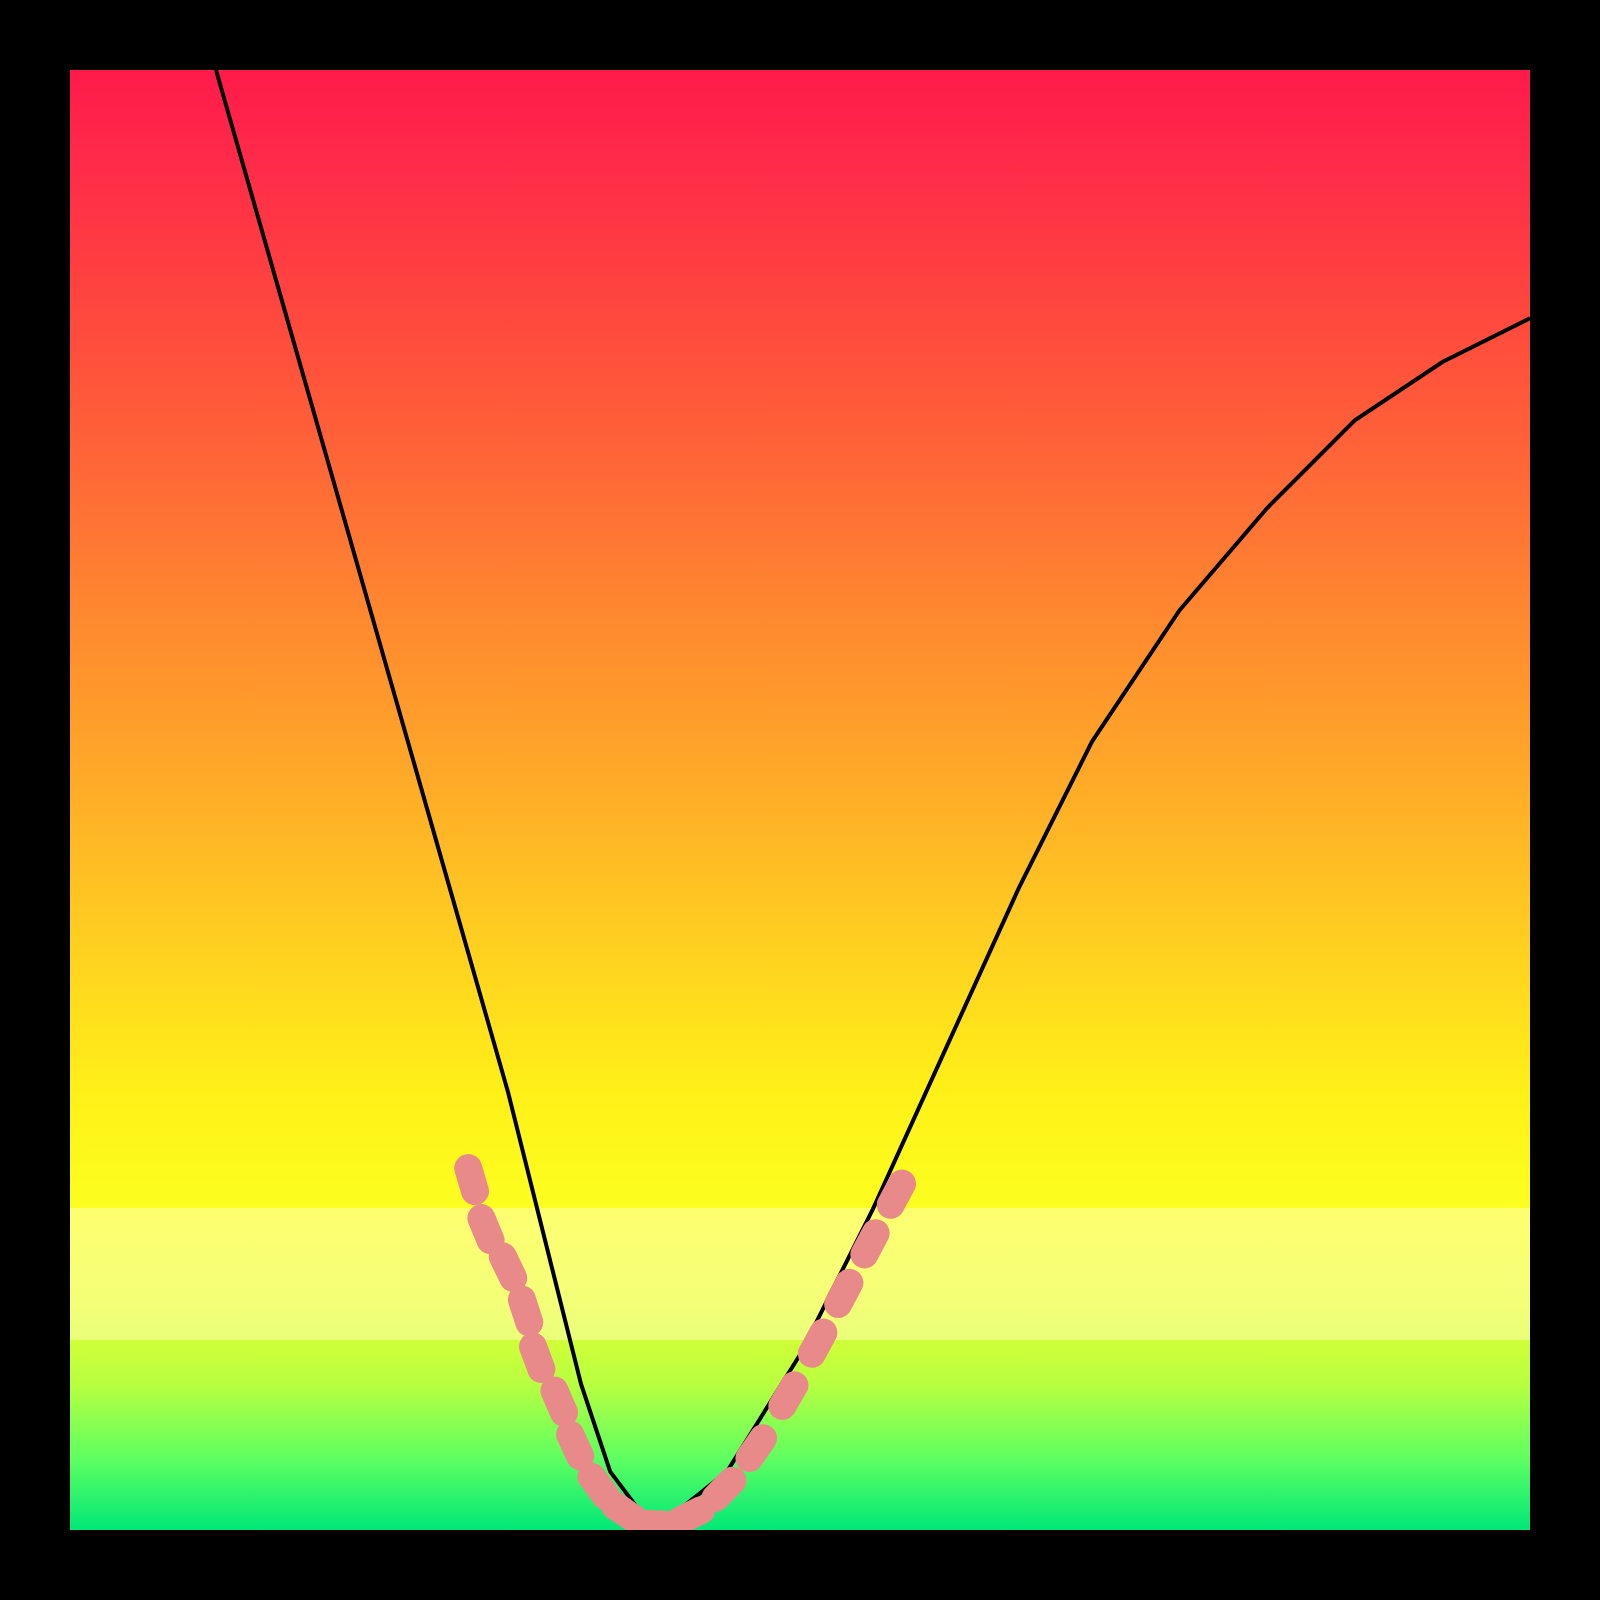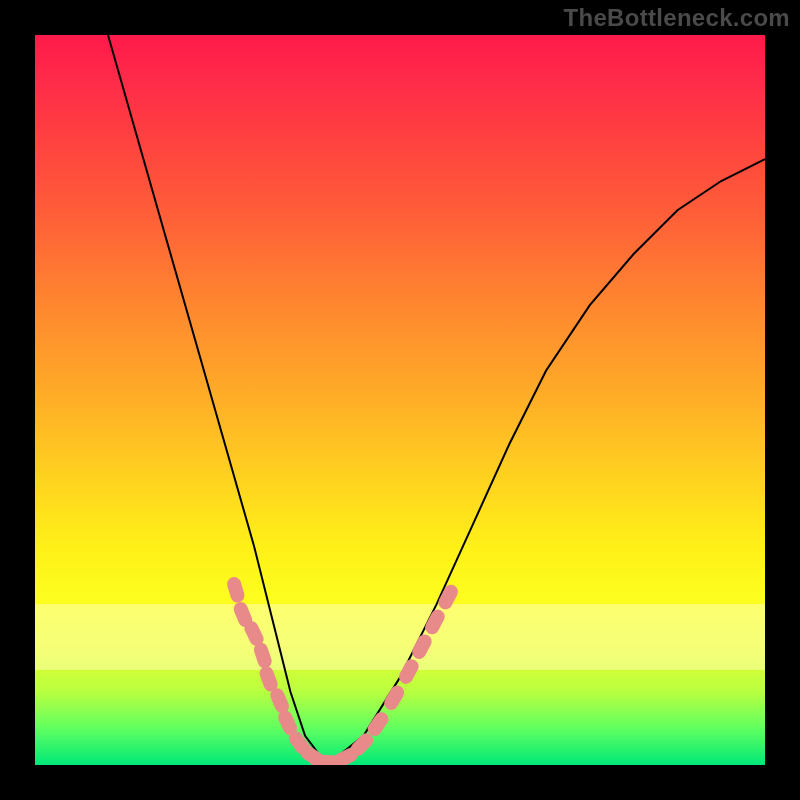--- a/index.html
+++ b/index.html
@@ -73,21 +73,20 @@
     top: 0;
     width: 100%;
     height: 100%;
     z-index: 3;
   }
 </style>
 </head>
 <body>
 
 <div class="frame">
-  <div class="watermark">TheBottleneck.com</div>
 
   <div class="plot-area">
     <div class="gradient-bg"></div>
     <div class="pale-band"></div>
     <svg class="curve" viewBox="0 0 730 730" preserveAspectRatio="none">
       <path id="main-curve" fill="none" stroke="#000" stroke-width="2" d="M73.0 0.0 L102.2 102.2 L131.4 204.4 L160.6 306.6 L189.8 408.8 L219.0 511.0 L240.9 598.6 L255.5 657.0 L270.1 700.8 L292.0 730.0 L328.5 700.8 L365.0 642.4 L401.5 569.4 L438.0 489.1 L474.5 408.8 L511.0 335.8 L554.8 270.1 L598.6 219.0 L642.4 175.2 L686.2 146.0 L730.0 124.1"></path>
       <g id="marker-group">
           <rect x="187.8" y="547.8" width="26" height="14" rx="7" ry="7" fill="#e98a8a" transform="rotate(73.6 200.8 554.8)"></rect>
           <rect x="195.0" y="572.6" width="26" height="14" rx="7" ry="7" fill="#e98a8a" transform="rotate(67.4 208.0 579.6)"></rect>
           <rect x="206.0" y="591.6" width="26" height="14" rx="7" ry="7" fill="#e98a8a" transform="rotate(64.3 219.0 598.6)"></rect>

